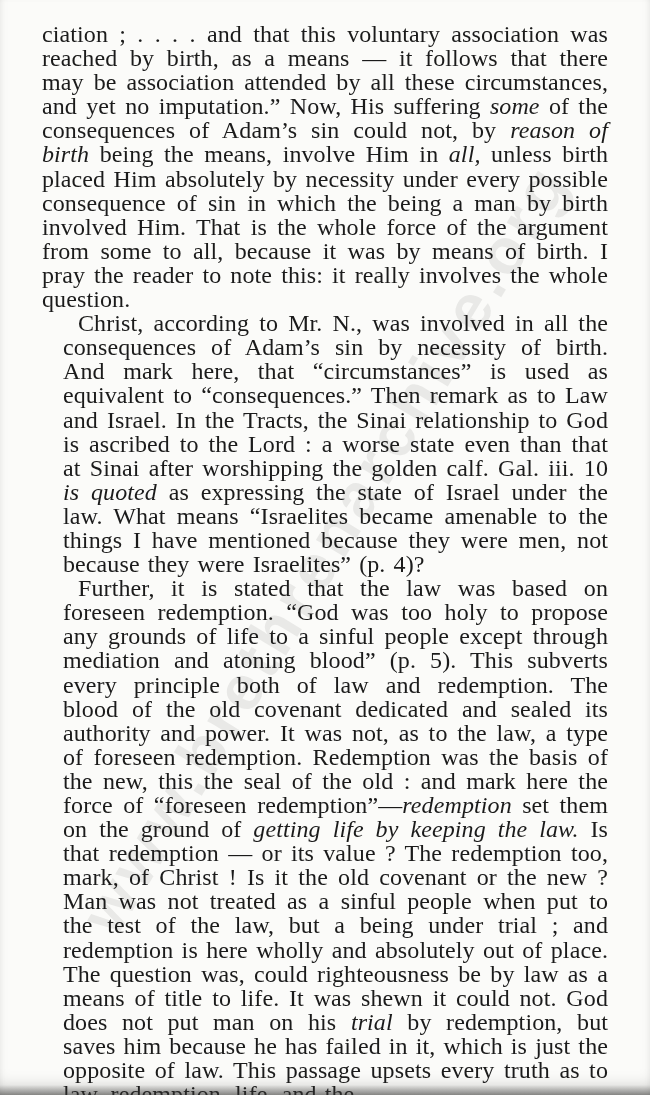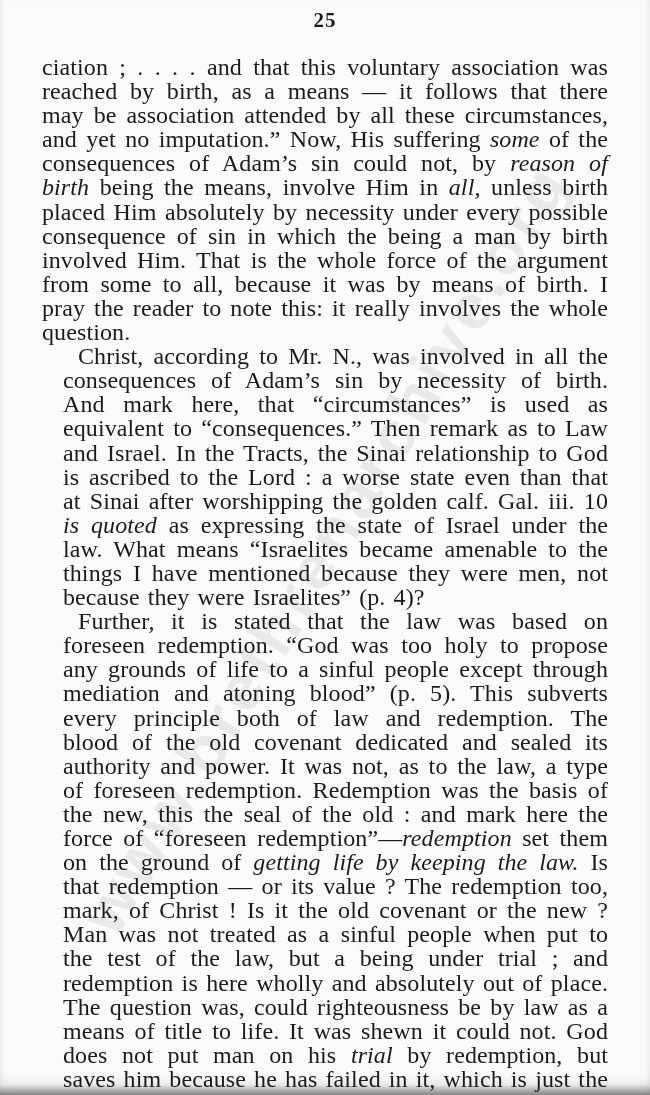--- a/index.html
+++ b/index.html
@@ -74,21 +74,20 @@
     background: linear-gradient(to bottom, rgba(0,0,0,0) 0%, rgba(60,60,58,0.45) 100%);
     z-index: 3;
   }
 </style>
 </head>
 <body>
 
 <div class="scan">
   <div class="watermark">www.brethrenarchive.org</div>
 
-  <div class="page-number">25</div>
 
   <div class="text-block">
       <p class="para"><span>ciation ; . . . . and that this voluntary association was reached by birth, as a means — it follows that there may be association attended by all these circumstances, and yet no imputation.” Now, His suffering </span><span class="it">some</span><span> of the consequences of Adam’s sin could not, by </span><span class="it">reason of birth</span><span> being the means, involve Him in </span><span class="it">all,</span><span> unless birth placed Him absolutely by necessity under every possible consequence of sin in which the being a man by birth involved Him. That is the whole force of the argument from some to all, because it was by means of birth. I pray the reader to note this: it really involves the whole question.</span></p>
       <p class="para indent"><span>Christ, according to Mr. N., was involved in all the consequences of Adam’s sin by necessity of birth. And mark here, that “circumstances” is used as equivalent to “consequences.” Then remark as to Law and Israel. In the Tracts, the Sinai relationship to God is ascribed to the Lord : a worse state even than that at Sinai after worshipping the golden calf. Gal. iii. 10 </span><span class="it">is quoted</span><span> as expressing the state of Israel under the law. What means “Israelites became amenable to the things I have mentioned because they were men, not because they were Israelites” (p. 4)?</span></p>
       <p class="para indent"><span>Further, it is stated that the law was based on foreseen redemption. “God was too holy to propose any grounds of life to a sinful people except through mediation and atoning blood” (p. 5). This subverts every principle both of law and redemption. The blood of the old covenant dedicated and sealed its authority and power. It was not, as to the law, a type of foreseen redemption. Redemption was the basis of the new, this the seal of the old : and mark here the force of “foreseen redemption”—</span><span class="it">redemption</span><span> set them on the ground of </span><span class="it">getting life by keeping the law.</span><span> Is that redemption — or its value ? The redemption too, mark, of Christ ! Is it the old covenant or the new ? Man was not treated as a sinful people when put to the test of the law, but a being under trial ; and redemption is here wholly and absolutely out of place. The question was, could righteousness be by law as a means of title to life. It was shewn it could not. God does not put man on his </span><span class="it">trial</span><span> by redemption, but saves him because he has failed in it, which is just the opposite of law. This passage upsets every truth as to law, redemption, life, and the</span></p>
     </div>
 
   <div class="bottom-edge"></div>
 </div>
 

